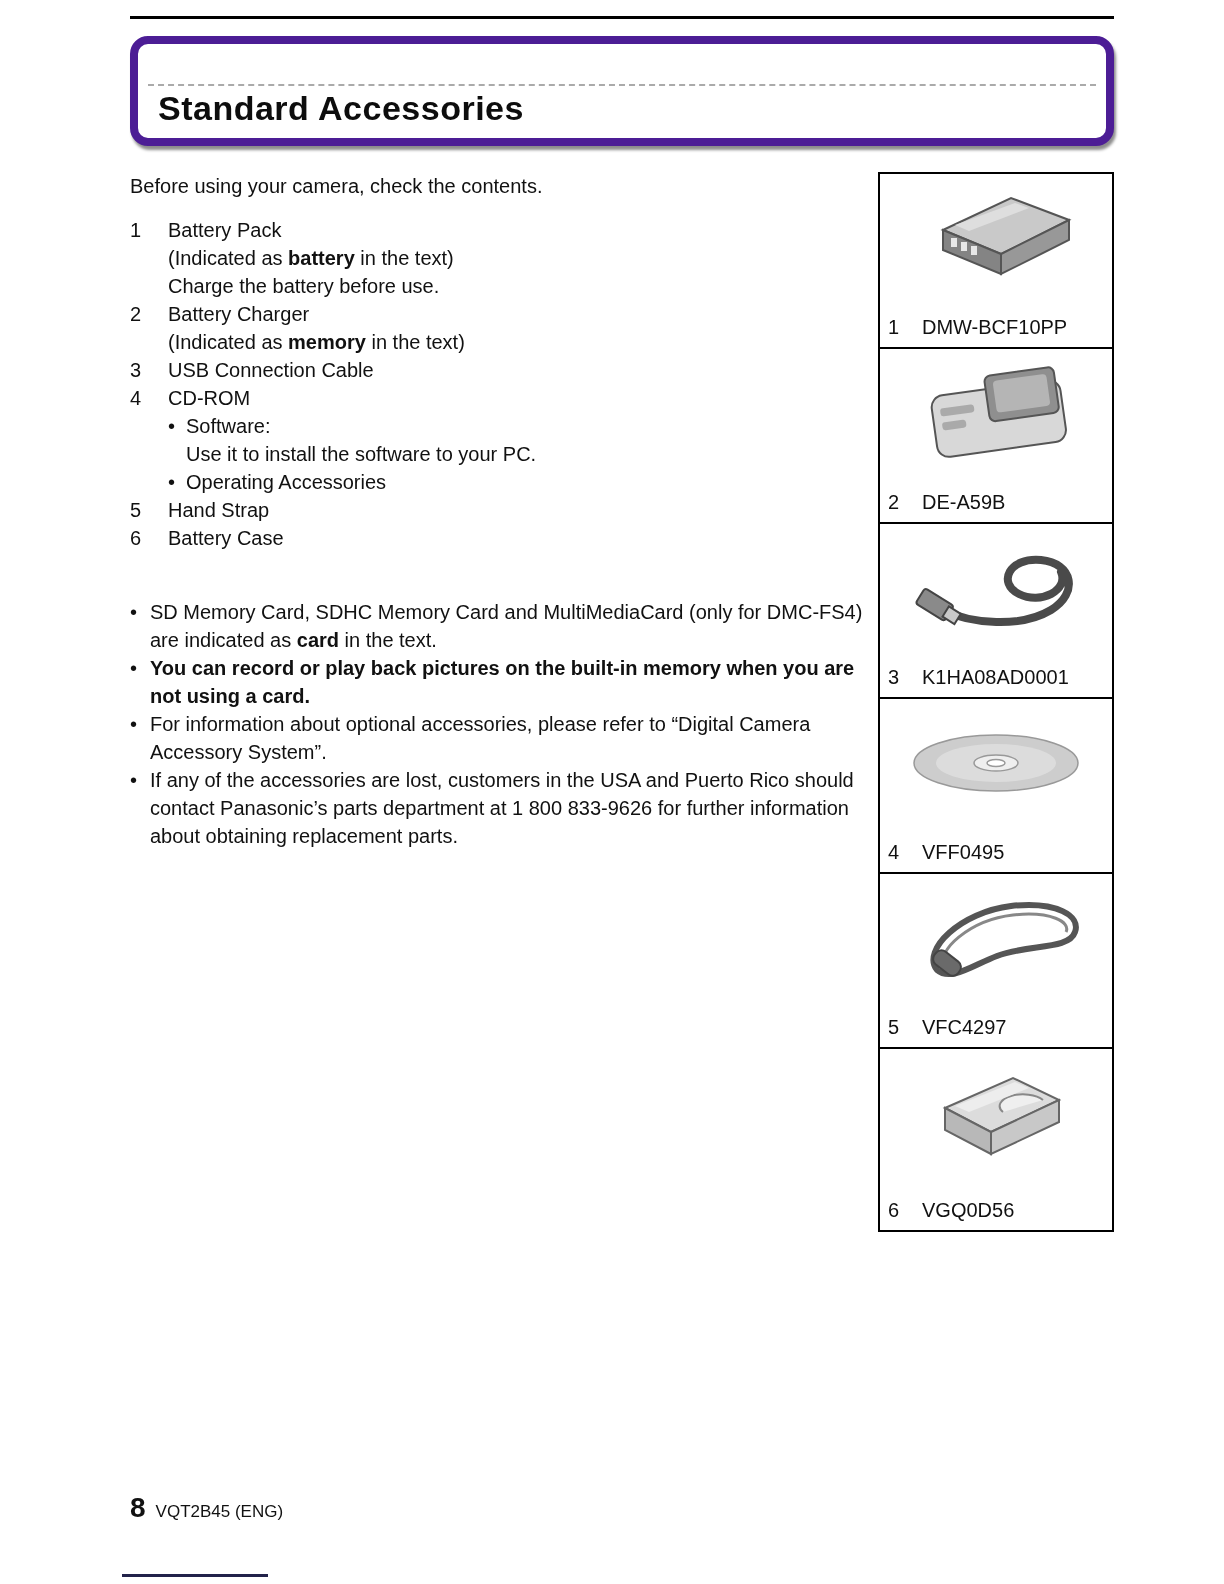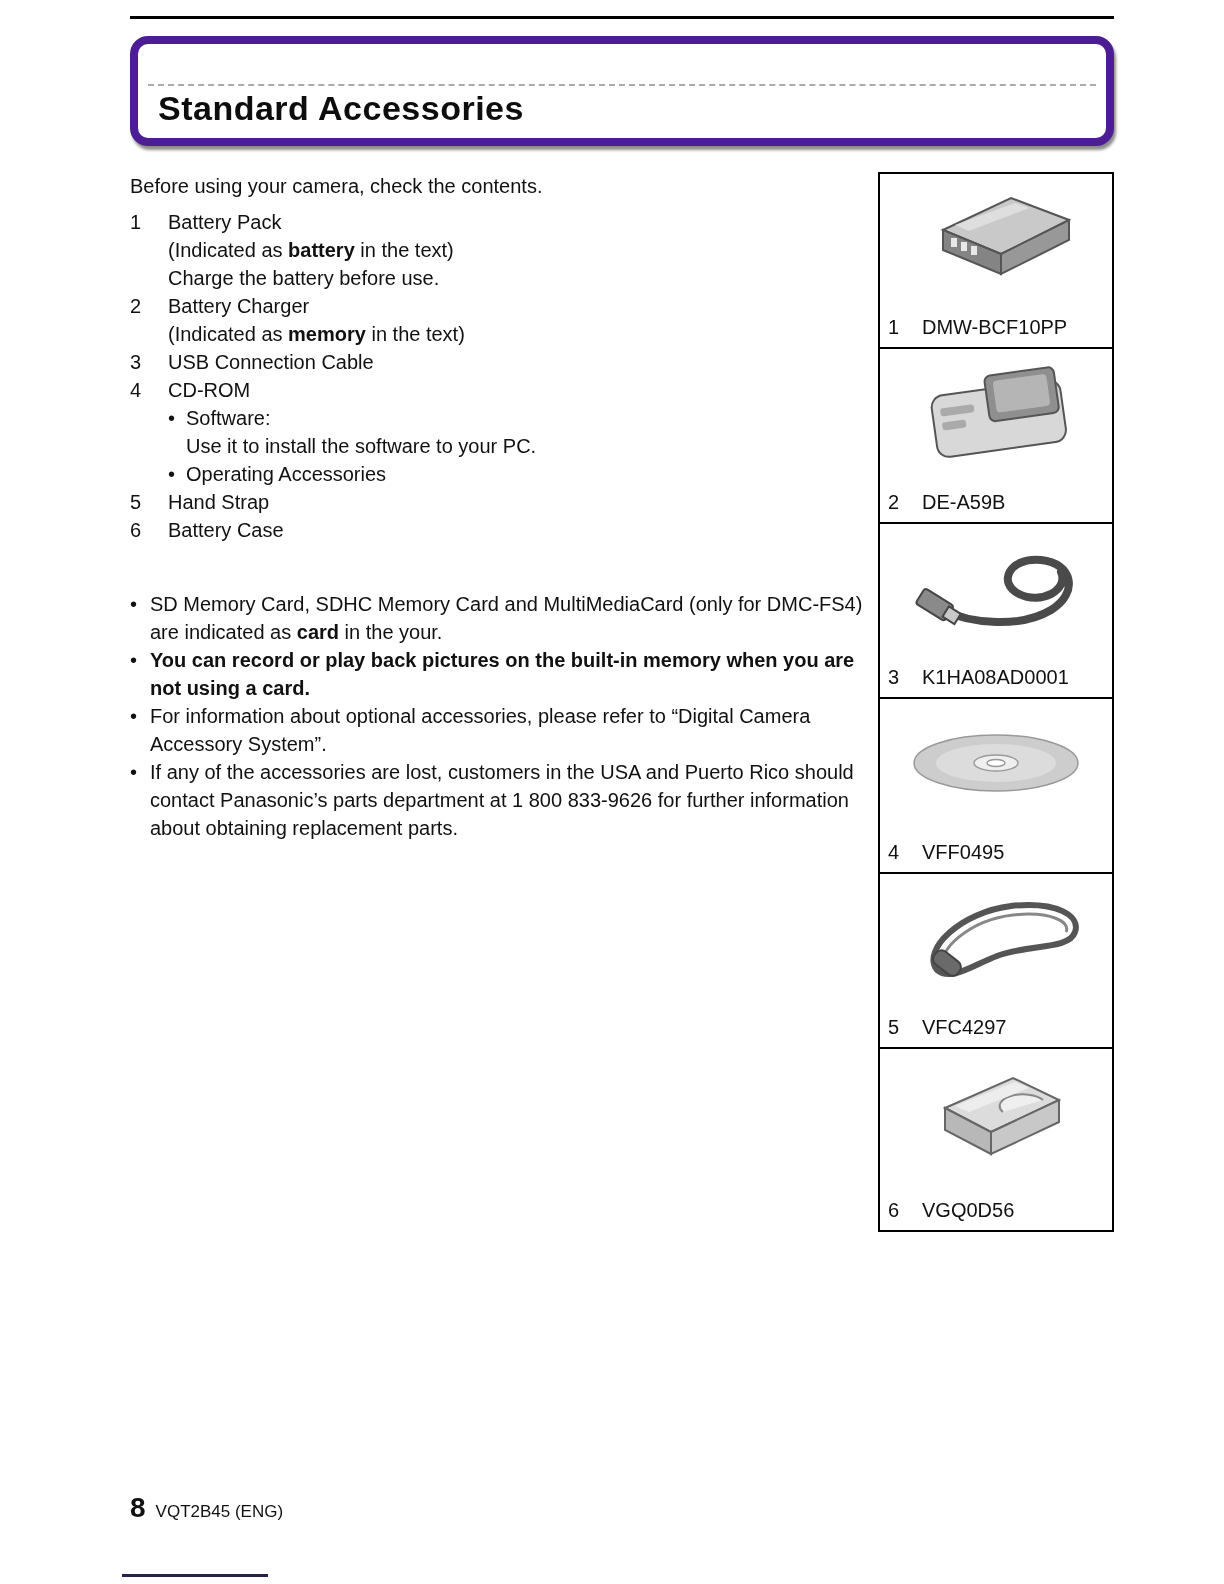--- a/index.html
+++ b/index.html
@@ -49,21 +49,21 @@
     left: 130px; top: 172px;
     width: 984px;
     display: flex;
     gap: 10px;
   }
   .left-col {
     width: 738px;
     font-size: 20px;
     line-height: 28px;
   }
-  .intro { margin-bottom: 8px; }
+  .intro { margin-bottom: 16px; }
   .olist .row { display: flex; }
   .olist .num { width: 38px; flex: 0 0 38px; }
   .olist .ibody { flex: 1; }
   .b { font-weight: bold; }
   .cd-bullets .cb-row { display: flex; }
   .cd-bullets .cb-dot { width: 18px; flex: 0 0 18px; }
   .cd-bullets .cb-sub { padding-left: 18px; }
   .notes { margin-top: 46px; }
   .note { display: flex; }
   .note .bullet { width: 20px; flex: 0 0 20px; }
@@ -179,21 +179,21 @@
           <span class="num">6</span>
           <div class="ibody">Battery Case</div>
         </div>
 
       </div>
 
       <div class="notes">
 
         <div class="note">
           <span class="bullet">•</span>
-          <div class="ntext"><span>SD Memory Card, SDHC Memory Card and MultiMediaCard (only for DMC-FS4) are indicated as </span><span class="b">card</span><span> in the your.</span></div>
+          <div class="ntext"><span>SD Memory Card, SDHC Memory Card and MultiMediaCard (only for DMC-FS4) are indicated as </span><span class="b">card</span><span> in the text.</span></div>
         </div>
 
         <div class="note">
           <span class="bullet">•</span>
           <div class="ntext">
             <div class="b">You can record or play back pictures on the built-in memory when you are not using a card.</div>
           </div>
         </div>
 
         <div class="note">

